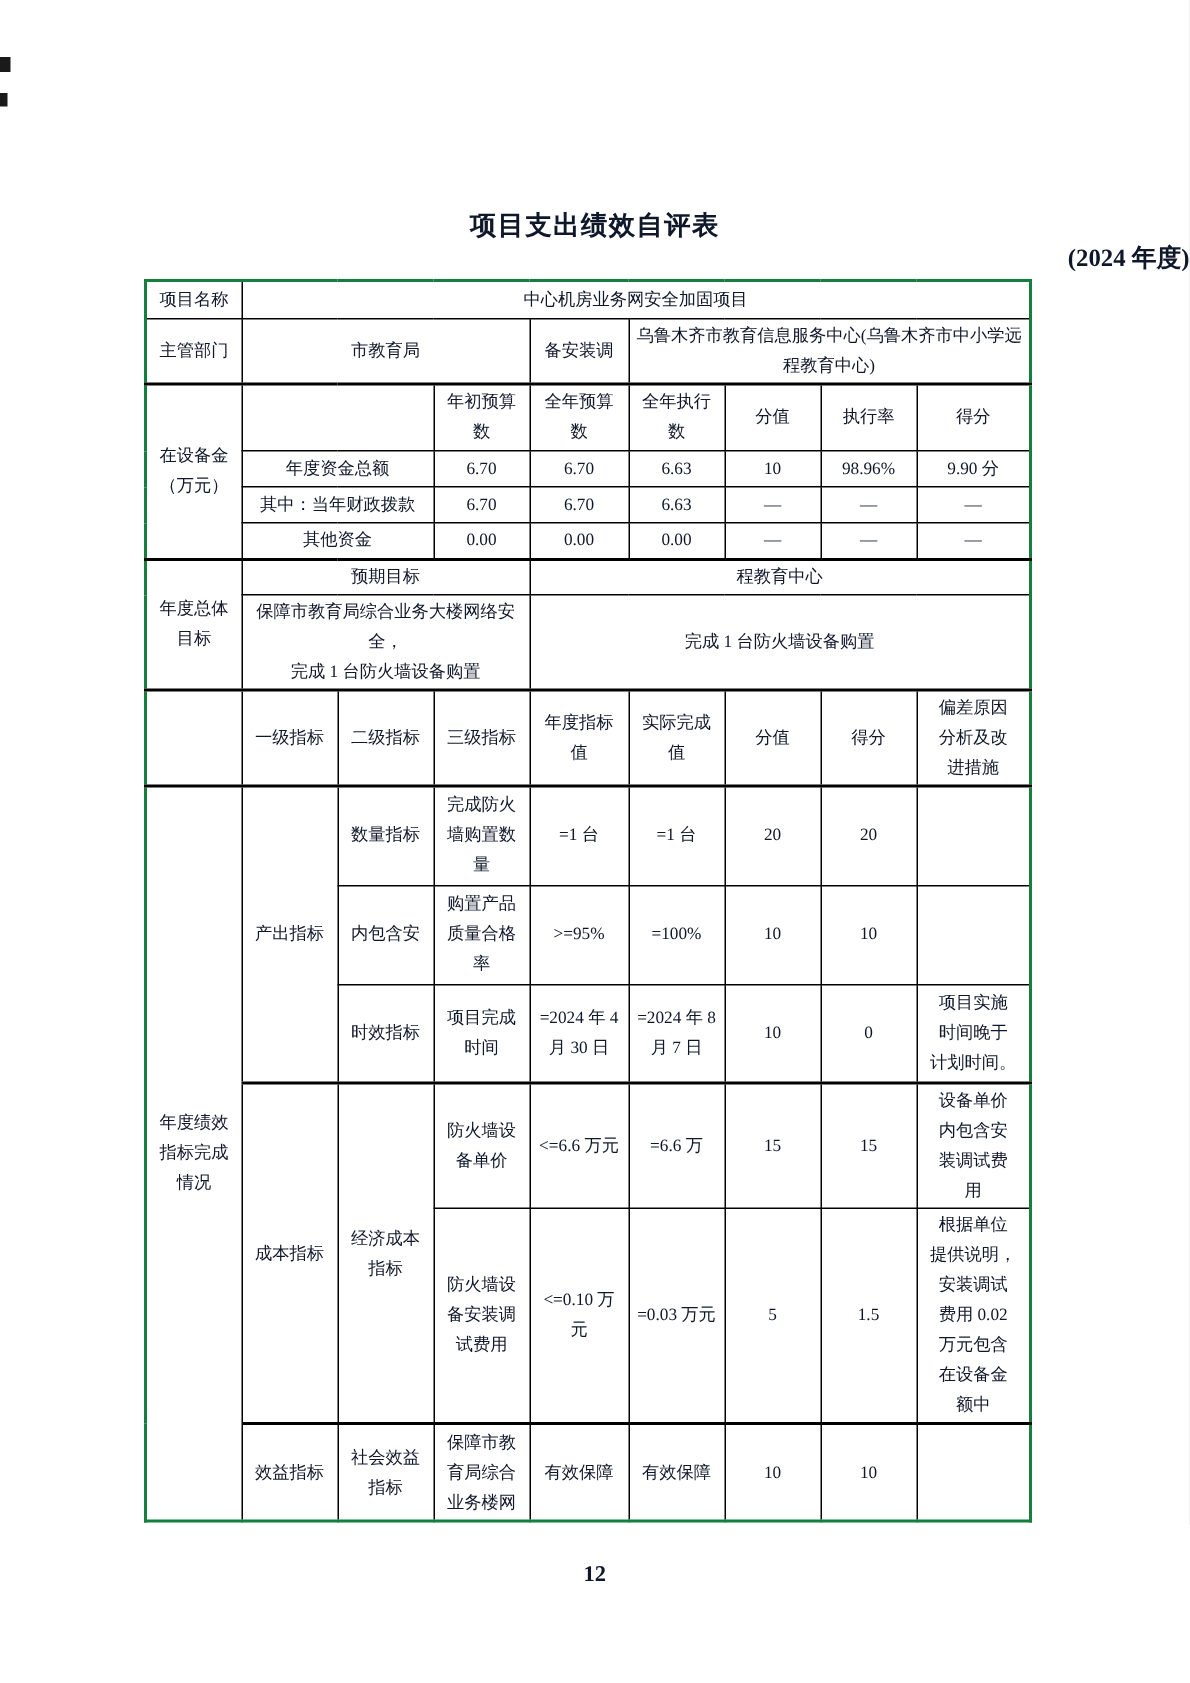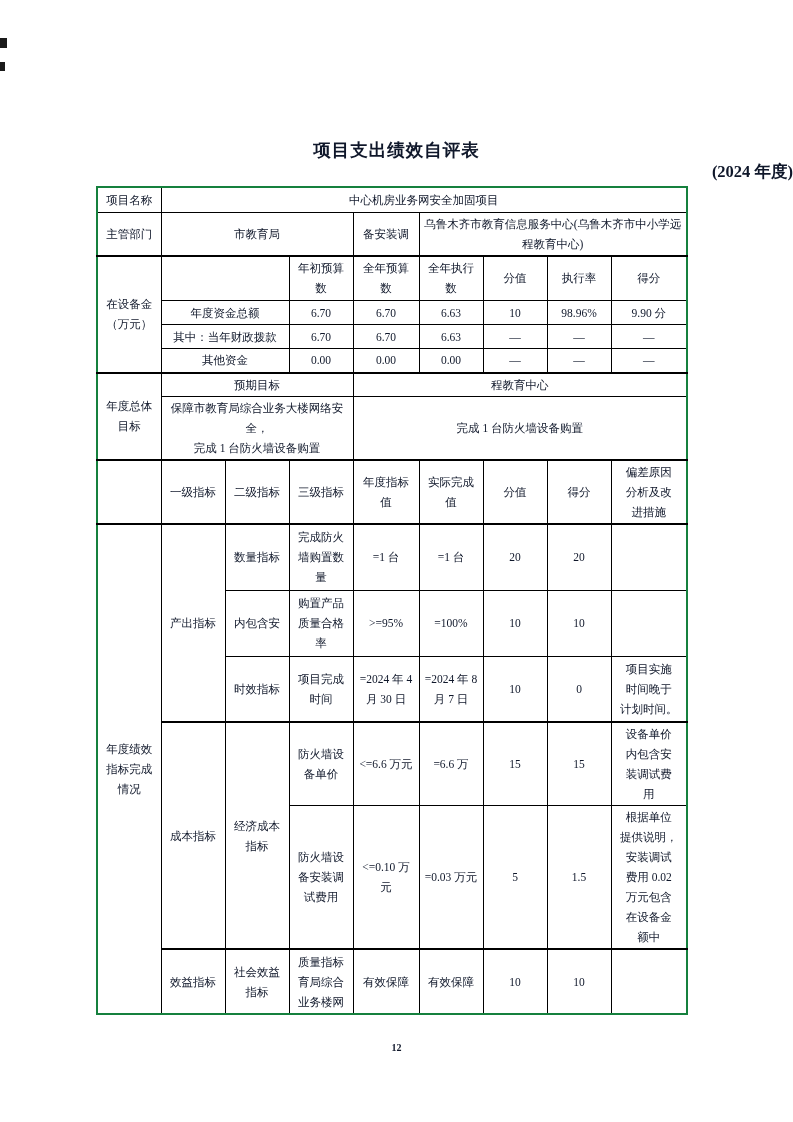--- a/index.html
+++ b/index.html
@@ -54,21 +54,21 @@
     font-family: "Liberation Serif", "DejaVu Serif", serif;
   }
   tr.thick-top td { border-top-width: 2px; }
   td.left { text-align: left; padding-left: 6px; }
   td.dev { text-align: left; padding: 2px 4px; margin-top: 28px; }
 
   .page-number {
     position: absolute;
     top: 1042px; left: 0; right: 0;
     text-align: center;
-    font-size: 10px;
+    font-size: 15px;
     font-weight: bold;
   }
 </style>
 </head>
 <body>
 
 <div class="page">
   <div class="scan-mark mark1"></div>
   <div class="scan-mark mark2"></div>
 
@@ -250,21 +250,21 @@
 费用 0.02
 万元包含
 在设备金
 额中</td>
     </tr>
 
     <tr style="height:65px" class="thick-top">
       <td>效益指标</td>
       <td>社会效益
 指标</td>
-      <td>质量指标
+      <td>保障市教
 育局综合
 业务楼网</td>
       <td>有效保障</td>
       <td>有效保障</td>
       <td>10</td>
       <td>10</td>
       <td class="dev"></td>
     </tr>
   </tbody>
     </table>

